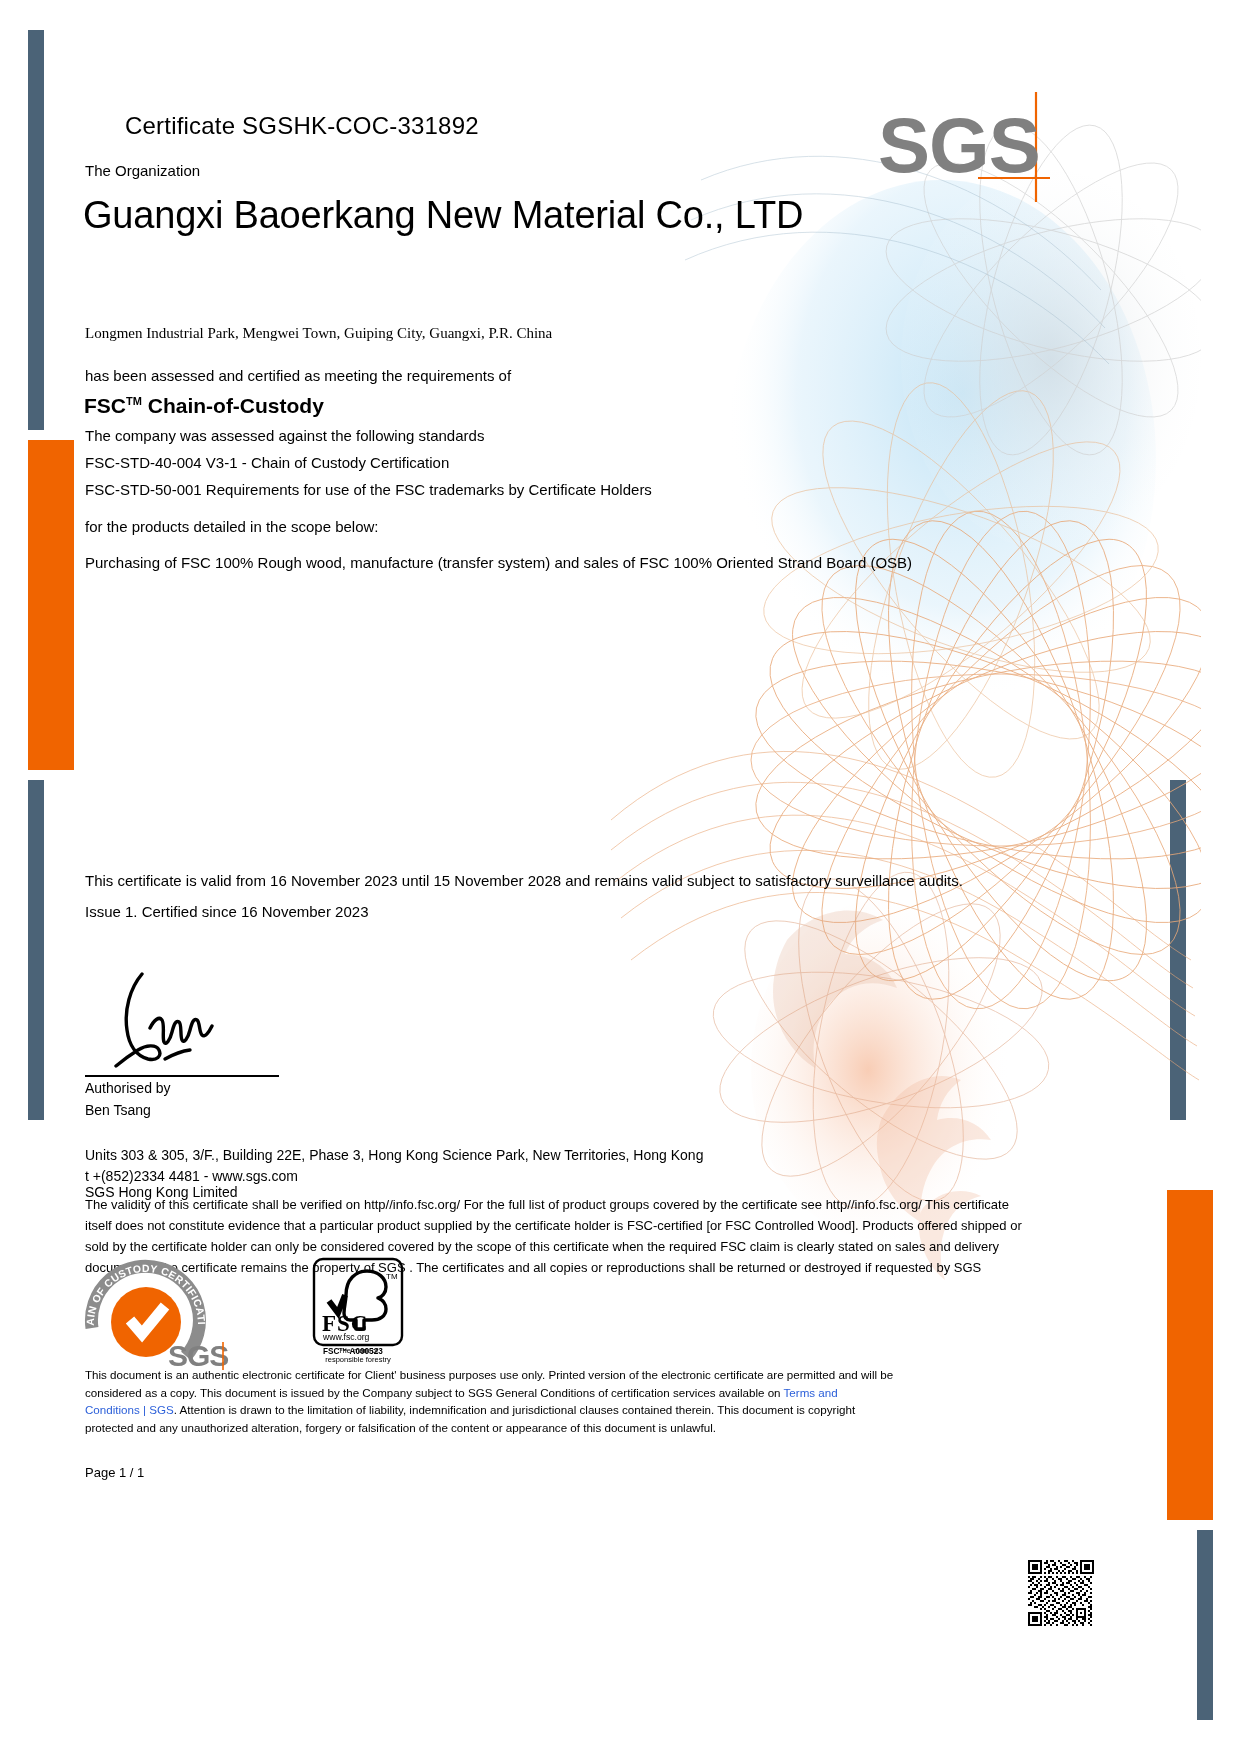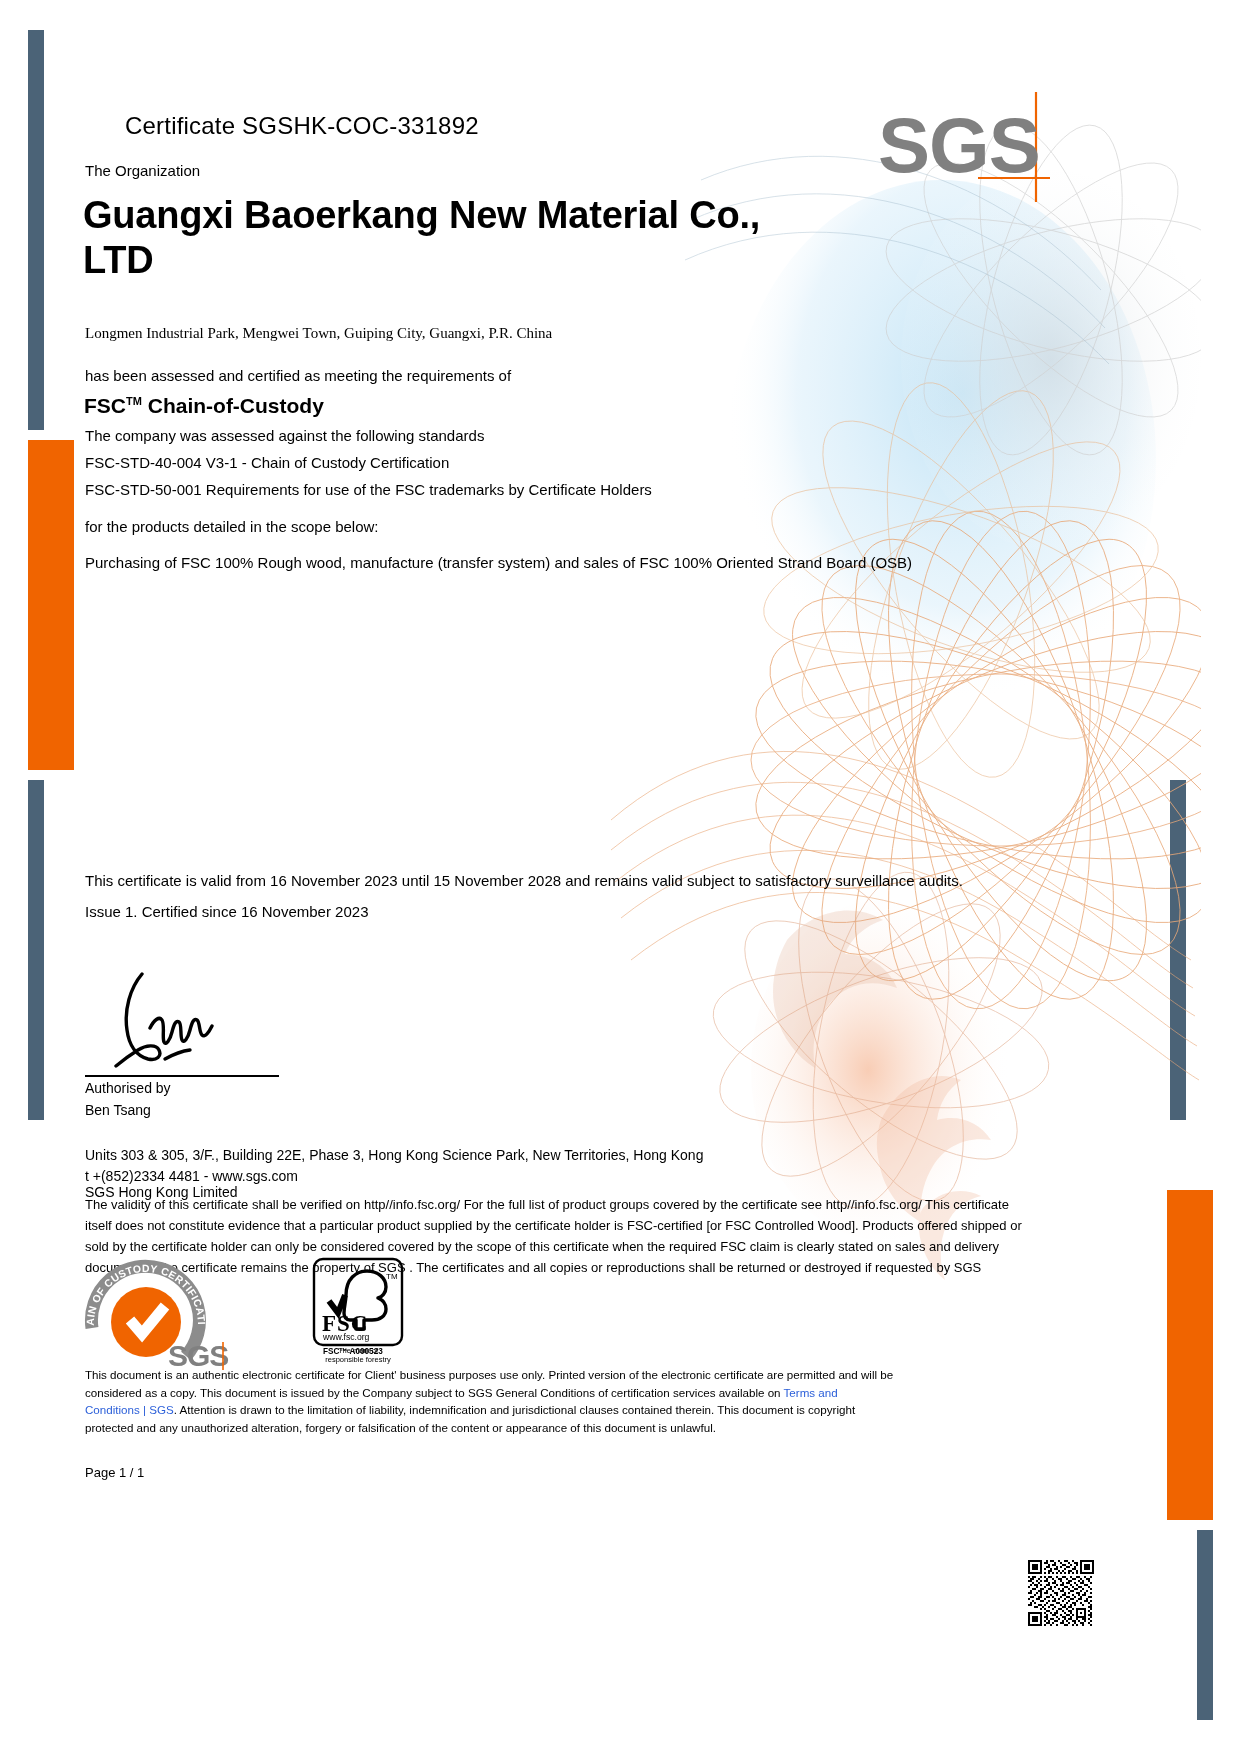--- a/index.html
+++ b/index.html
@@ -62,21 +62,21 @@
     position: absolute; left: 85px; top: 112px;
     font-size: 24px; letter-spacing: .2px; margin-left: 40px;
   }
   .org-label {
     position: absolute; left: 85px; top: 162px;
     font-size: 15px;
   }
   .org-name {
     position: absolute; left: 83px; top: 193px;
     width: 730px;
-    font-size: 38px; font-weight: bold;
+    font-size: 38px; font-weight: normal;
     line-height: 1.18;
     letter-spacing: -.2px;
   }
   .org-addr {
     position: absolute; left: 85px; top: 325px;
     font-size: 15px;
     font-family: Liberation Serif, serif;
   }
   .assessed-line {
     position: absolute; left: 85px; top: 367px;

